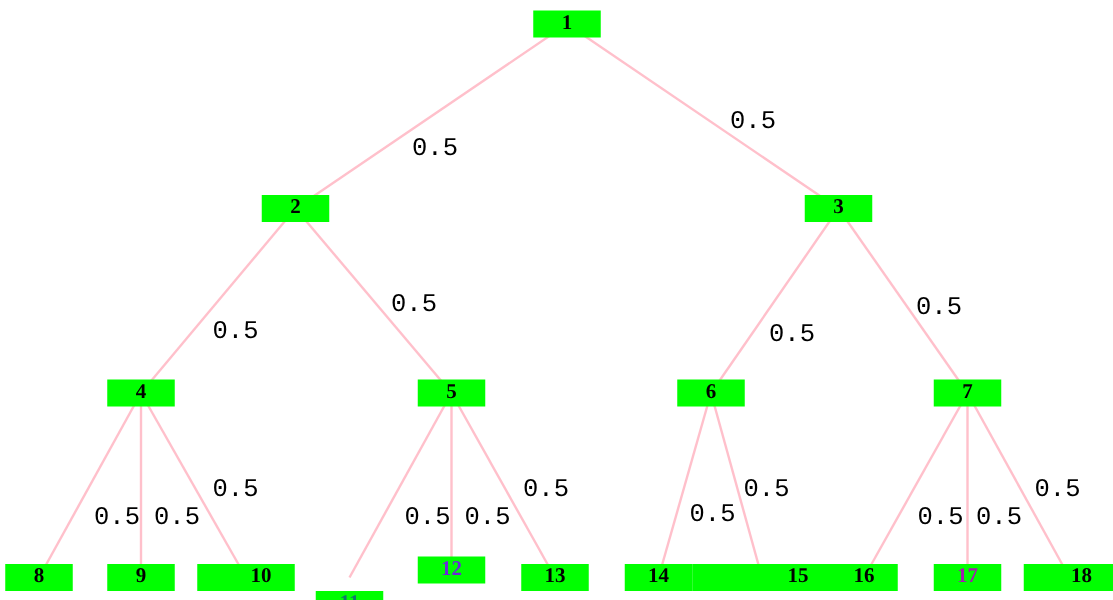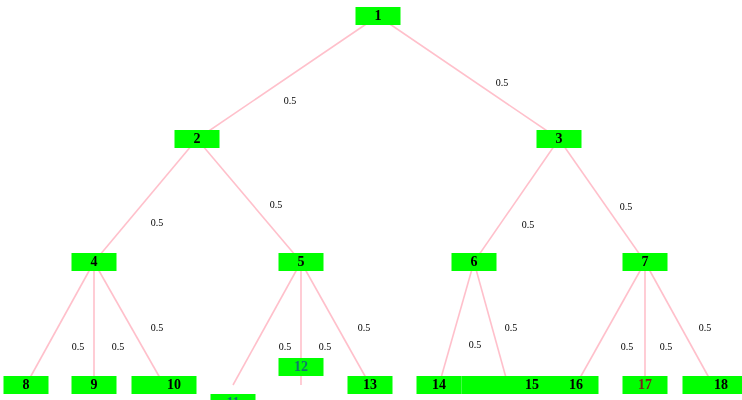--- a/index.html
+++ b/index.html
@@ -29,22 +29,22 @@
     line-height: 18px;
     text-align: center;
     font-family: "Liberation Serif", "DejaVu Serif", serif;
     font-weight: bold;
     font-size: 14px;
     color: #000000;
     transform: translate(-50%, -50%);
   }
   .edge-label {
     position: absolute;
-    font-family: Liberation Serif, serif;
-    font-size: 10px;
+    font-family: Liberation Mono, monospace;
+    font-size: 17px;
     color: #000000;
     transform: translate(-50%, -50%);
     white-space: nowrap;
   }
 </style>
 </head>
 <body>
 
 <div class="canvas" style="background: rgb(255, 255, 255);">
   <svg class="edges-svg" width="742" height="400" viewBox="0 0 742 400" xmlns="http://www.w3.org/2000/svg">
@@ -87,20 +87,20 @@
     <div class="tree-node" style="background: rgb(0, 255, 0); color: rgb(0, 0, 0); left: 197px; top: 139px;">2</div>
     <div class="tree-node" style="background: rgb(0, 255, 0); color: rgb(0, 0, 0); left: 559px; top: 139px;">3</div>
     <div class="tree-node" style="background: rgb(0, 255, 0); color: rgb(0, 0, 0); left: 94px; top: 262px;">4</div>
     <div class="tree-node" style="background: rgb(0, 255, 0); color: rgb(0, 0, 0); left: 301px; top: 262px;">5</div>
     <div class="tree-node" style="background: rgb(0, 255, 0); color: rgb(0, 0, 0); left: 474px; top: 262px;">6</div>
     <div class="tree-node" style="background: rgb(0, 255, 0); color: rgb(0, 0, 0); left: 645px; top: 262px;">7</div>
     <div class="tree-node" style="background: rgb(0, 255, 0); color: rgb(0, 0, 0); left: 26px; top: 385px;">8</div>
     <div class="tree-node" style="background: rgb(0, 255, 0); color: rgb(0, 0, 0); left: 94px; top: 385px;">9</div>
     <div class="tree-node" style="background: rgb(0, 255, 0); color: rgb(0, 0, 0); left: 164px; top: 385px; padding-left: 20px;">10</div>
     <div class="tree-node" style="background: rgb(0, 255, 0); color: #0f766e; left: 233px; top: 403px;">11</div>
-    <div class="tree-node" style="background: rgb(0, 255, 0); color: #0f766e; left: 301px; top: 367px;">12</div>
+    <div class="tree-node" style="background: rgb(0, 255, 0); color: #6d28d9; left: 301px; top: 380px;">12</div>
     <div class="tree-node" style="background: rgb(0, 255, 0); color: rgb(0, 0, 0); left: 370px; top: 385px;">13</div>
     <div class="tree-node" style="background: rgb(0, 255, 0); color: rgb(0, 0, 0); left: 439px; top: 385px;">14</div>
     <div class="tree-node" style="background: rgb(0, 255, 0); color: rgb(0, 0, 0); left: 508px; top: 385px; padding-left: 48px;">15</div>
     <div class="tree-node" style="background: rgb(0, 255, 0); color: rgb(0, 0, 0); left: 576px; top: 385px;">16</div>
-    <div class="tree-node" style="background: rgb(0, 255, 0); color: #7f1d1d; left: 645px; top: 385px;">17</div>
+    <div class="tree-node" style="background: rgb(0, 255, 0); color: #a21caf; left: 645px; top: 385px;">17</div>
     <div class="tree-node" style="background: rgb(0, 255, 0); color: rgb(0, 0, 0); left: 713px; top: 385px; padding-left: 16px;">18</div>
   </div>
 
 </body></html>

